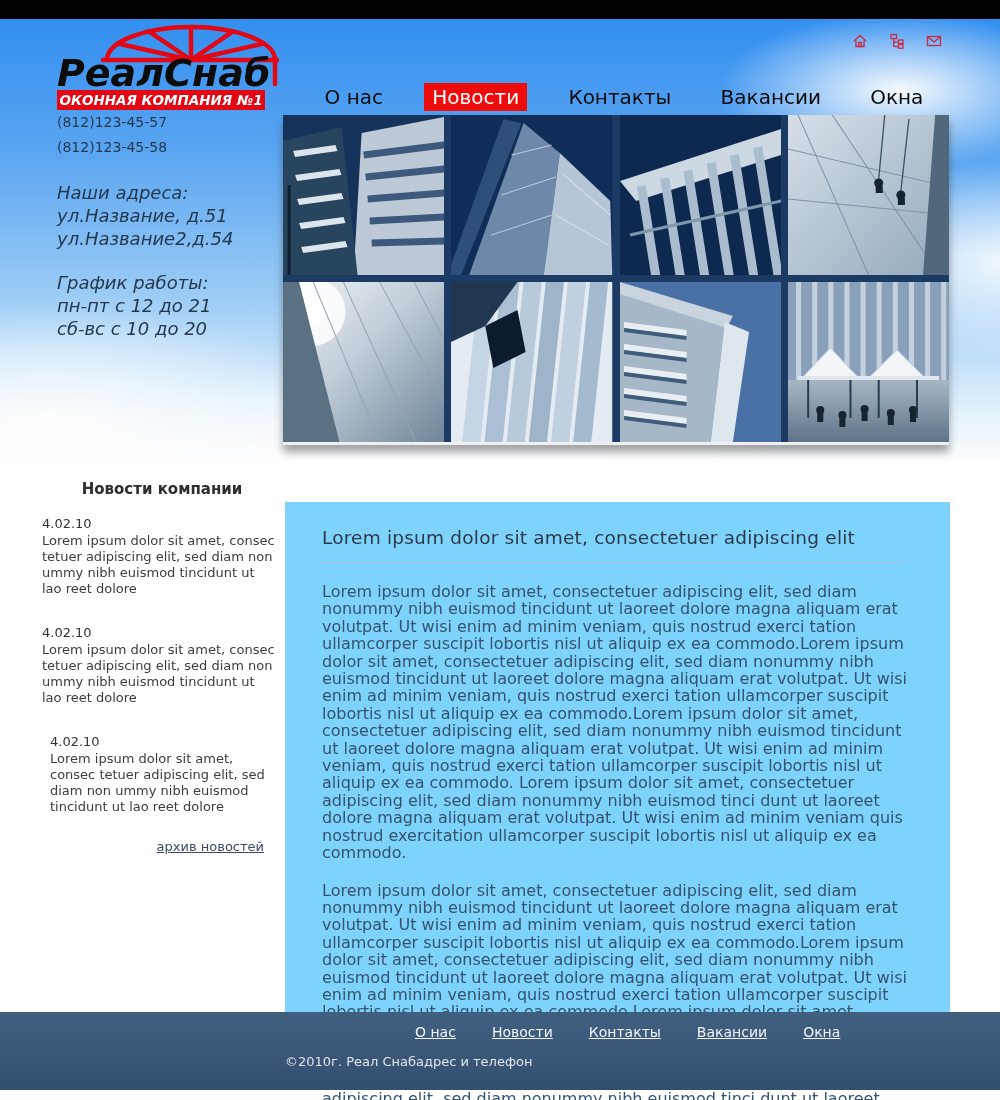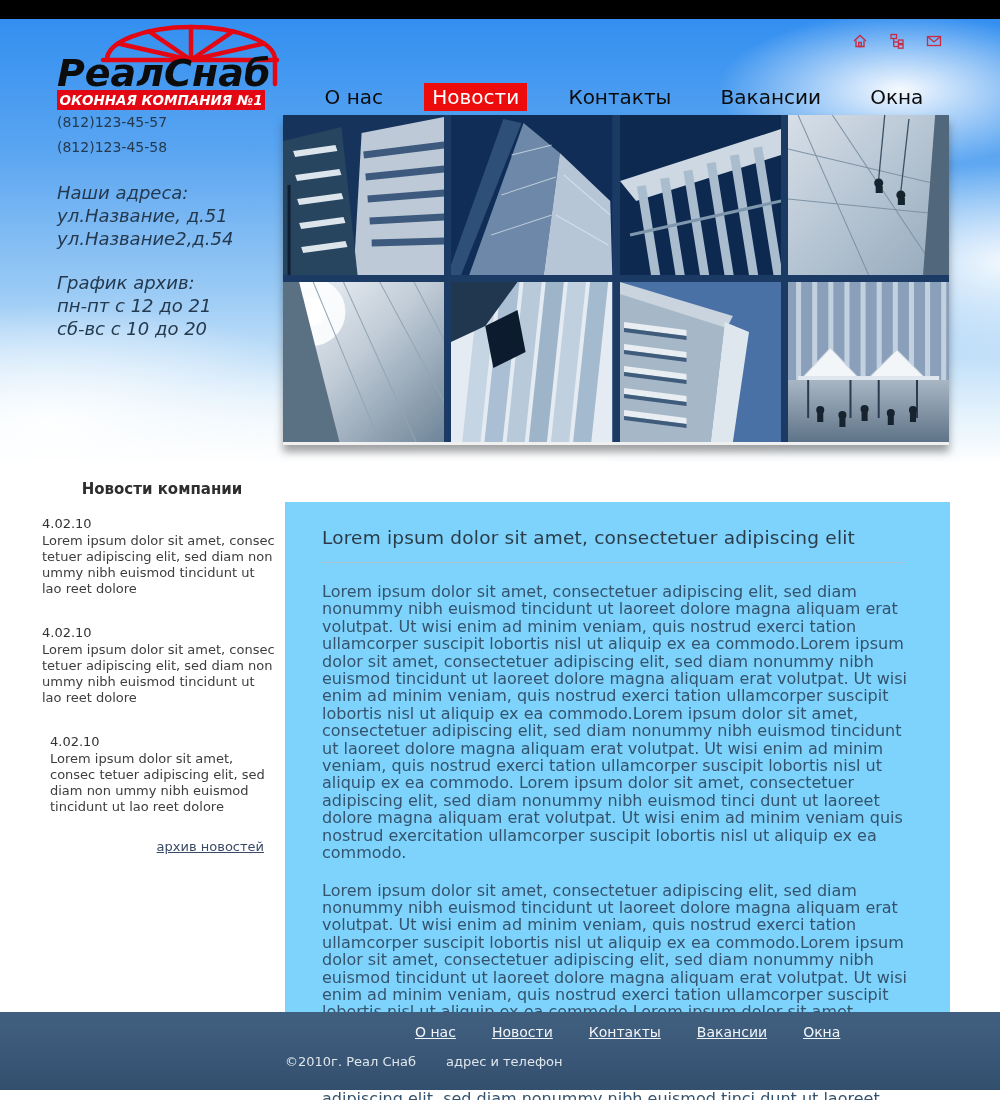--- a/index.html
+++ b/index.html
@@ -61,21 +61,21 @@
   #content h1{font-size:18.5px;font-weight:normal;color:#2c3b47;margin:0;letter-spacing:.2px;}
   #content .rule{height:0;border:0;border-top:1px solid #a8c3d3;margin:14px 0 0 0;width:583px;}
   #content p{font-size:16px;line-height:17.4px;color:#35536d;margin:20px 0 0 0;width:595px;}
   
   #footer{
     position:absolute;left:0;top:1012px;width:1000px;height:78px;
     background:linear-gradient(180deg,#41607f 0%,#3a5778 55%,#324f6d 100%);
   }
   #footer .links{position:absolute;left:415px;top:12px;display:flex;gap:36px;font-size:14px;}
   #footer .links a{color:#f2f5f8;text-decoration:underline;white-space:nowrap;}
-  #footer .copy{position:absolute;left:285px;top:42px;display:flex;gap:30px;font-size:13px;color:#dfe6ec;}
+  #footer .copy{position:absolute;left:285px;top:42px;display:flex;font-size:13px;color:#dfe6ec;}
 </style>
 </head>
 <body>
 
 <div id="top-strip"></div>
 <div id="sky"></div>
 
 <div id="logo">
   <svg viewBox="0 0 230 86">
     <g stroke="#e30613" stroke-width="4.5" fill="none" stroke-linecap="round">
@@ -136,21 +136,21 @@
 
 <div id="contact">
   <div class="phone">(812)123-45-57</div>
   <div class="phone">(812)123-45-58</div>
   <div class="block">
     <div>Наши адреса:</div>
     <div>ул.Название, д.51</div>
     <div>ул.Название2,д.54</div>
   </div>
   <div class="block">
-    <div>График архив:</div>
+    <div>График работы:</div>
     <div>пн-пт с 12 до 21</div>
     <div>сб-вс с 10 до 20</div>
   </div>
 </div>
 
 <div id="gallery">
   <div class="tile">
     <svg viewBox="0 0 160 160" preserveAspectRatio="none">
       <rect width="160" height="160" fill="#16335c"></rect>
       <polygon points="78,18 160,2 160,160 70,160" fill="#bdc9d6"></polygon>

